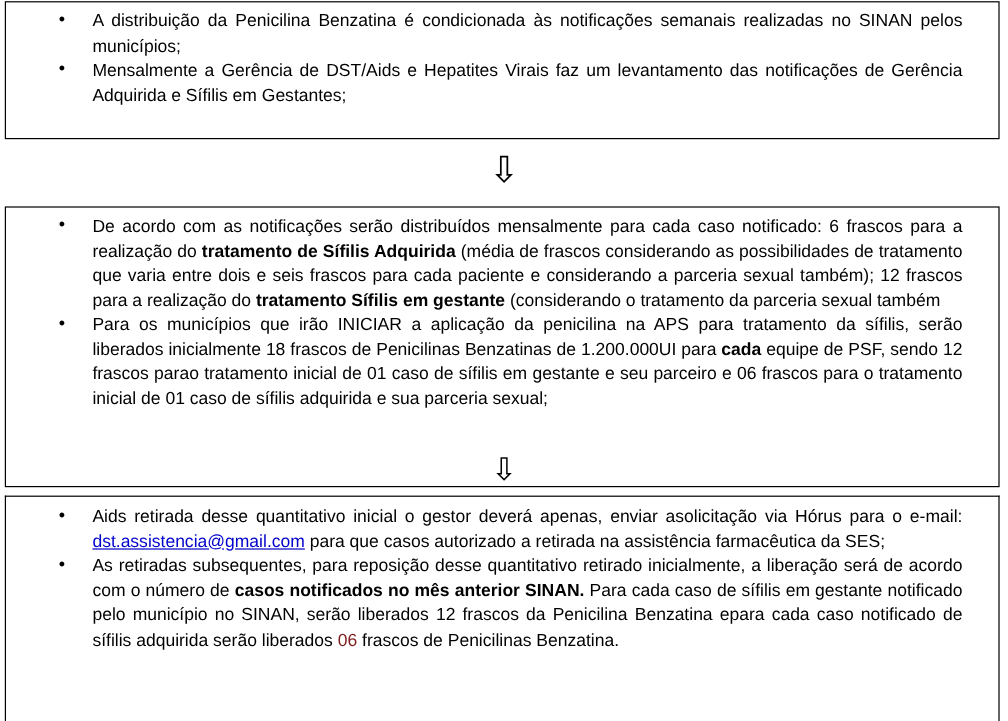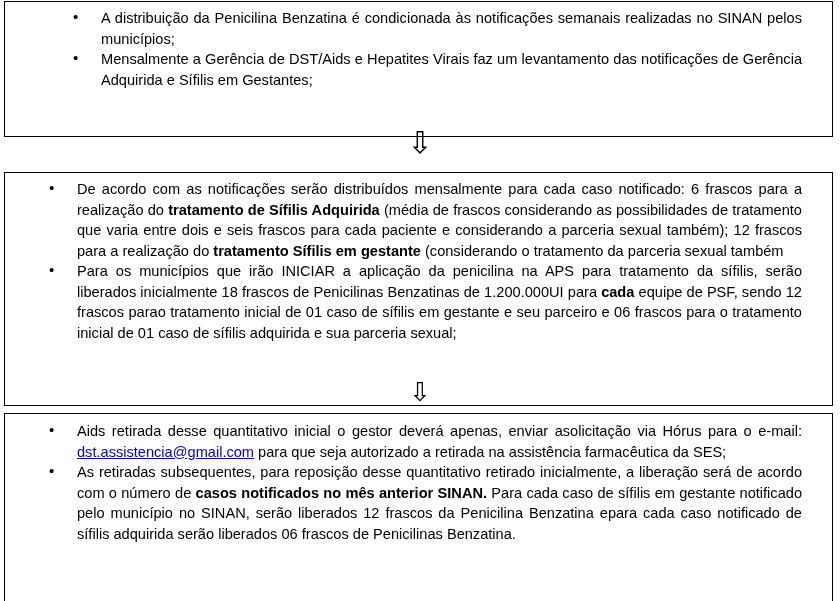--- a/index.html
+++ b/index.html
@@ -23,21 +23,21 @@
 
   .flow-box {
     position: absolute;
     left: 4px;
     width: 829px;
     box-sizing: border-box;
     border: 1.6px solid #000000;
     background: #ffffff;
   }
 
-  .box-1 { top: 1px;   height: 136px; padding-left: 24px; }
+  .box-1 { top: 1px;   height: 115px; }
   .box-2 { top: 172px; height: 234px; }
   .box-3 { top: 413px; height: 188px; border-bottom: none; }
 
   ul.bullets {
     list-style: none;
     margin: 0;
     padding: 0;
   }
 
   li.bullet-item {
@@ -58,21 +58,21 @@
     font-size: 15px;
     line-height: 20.5px;
     color: #000000;
   }
 
   .box-1 ul.bullets { padding-top: 6px; }
   .box-2 ul.bullets { padding-top: 6px; }
   .box-3 ul.bullets { padding-top: 7px; }
 
   .bullet-item .b { font-weight: bold; }
-  .bullet-item .red { color: #000000; }
+  .bullet-item .red { color: #7f1d1d; }
   .bullet-item .link {
     color: #0000cc;
     text-decoration: underline;
   }
 
   .arrow {
     position: absolute;
     left: 0;
     width: 840px;
     text-align: center;
@@ -103,18 +103,18 @@
     <ul class="bullets">
         <li class="bullet-item"><span>De acordo com as notificações serão distribuídos mensalmente para cada caso notificado: 6 frascos para a realização do </span><span class="b">tratamento de Sífilis Adquirida</span><span> (média de frascos considerando as possibilidades de tratamento que varia entre dois e seis frascos para cada paciente e considerando a parceria sexual também); 12 frascos para a realização do </span><span class="b">tratamento Sífilis em gestante</span><span> (considerando o tratamento da parceria sexual também</span></li>
         <li class="bullet-item"><span>Para os municípios que irão INICIAR a aplicação da penicilina na APS para tratamento da sífilis, serão liberados inicialmente 18 frascos de Penicilinas Benzatinas de 1.200.000UI para </span><span class="b">cada</span><span> equipe de PSF, sendo 12 frascos parao tratamento inicial de 01 caso de sífilis em gestante e seu parceiro e 06 frascos para o tratamento inicial de 01 caso de sífilis adquirida e sua parceria sexual;</span></li>
       </ul>
   </div>
 
   <div class="arrow arrow-2">⇩</div>
 
   <div class="flow-box box-3">
     <ul class="bullets">
-        <li class="bullet-item"><span>Aids retirada desse quantitativo inicial o gestor deverá apenas, enviar asolicitação via Hórus para o e-mail: </span><a class="link" href="#">dst.assistencia@gmail.com</a><span> para que seja autorizado a retirada na assistência farmacêutica da SES;</span></li>
+        <li class="bullet-item"><span>Aids retirada desse quantitativo inicial o gestor deverá apenas, enviar asolicitação via Hórus para o e-mail: </span><a class="link" href="#">dst.assistencia@gmail.com</a><span> para que casos autorizado a retirada na assistência farmacêutica da SES;</span></li>
         <li class="bullet-item"><span>As retiradas subsequentes, para reposição desse quantitativo retirado inicialmente, a liberação será de acordo com o número de </span><span class="b">casos notificados no mês anterior SINAN.</span><span> Para cada caso de sífilis em gestante notificado pelo município no SINAN, serão liberados 12 frascos da Penicilina Benzatina  epara cada caso notificado de sífilis adquirida serão liberados </span><span class="red">06</span><span> frascos de Penicilinas Benzatina.</span></li>
       </ul>
   </div>
 
 </div>
 
 </body></html>

